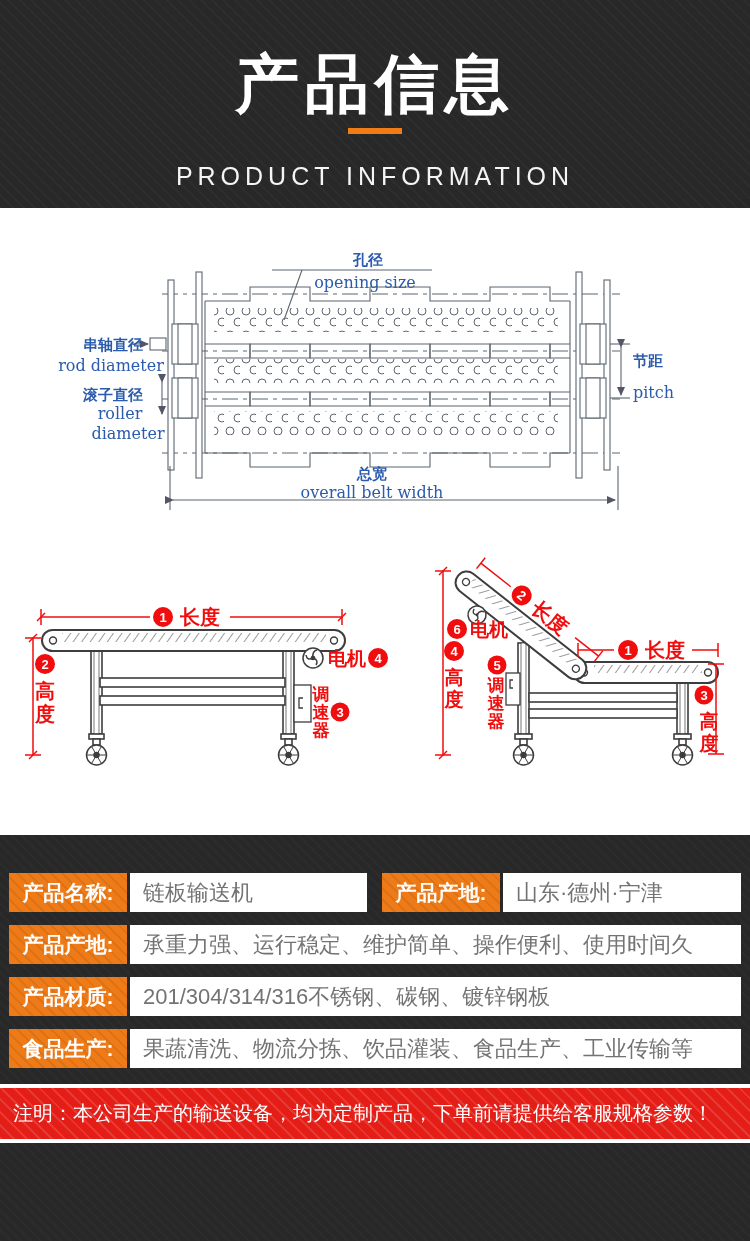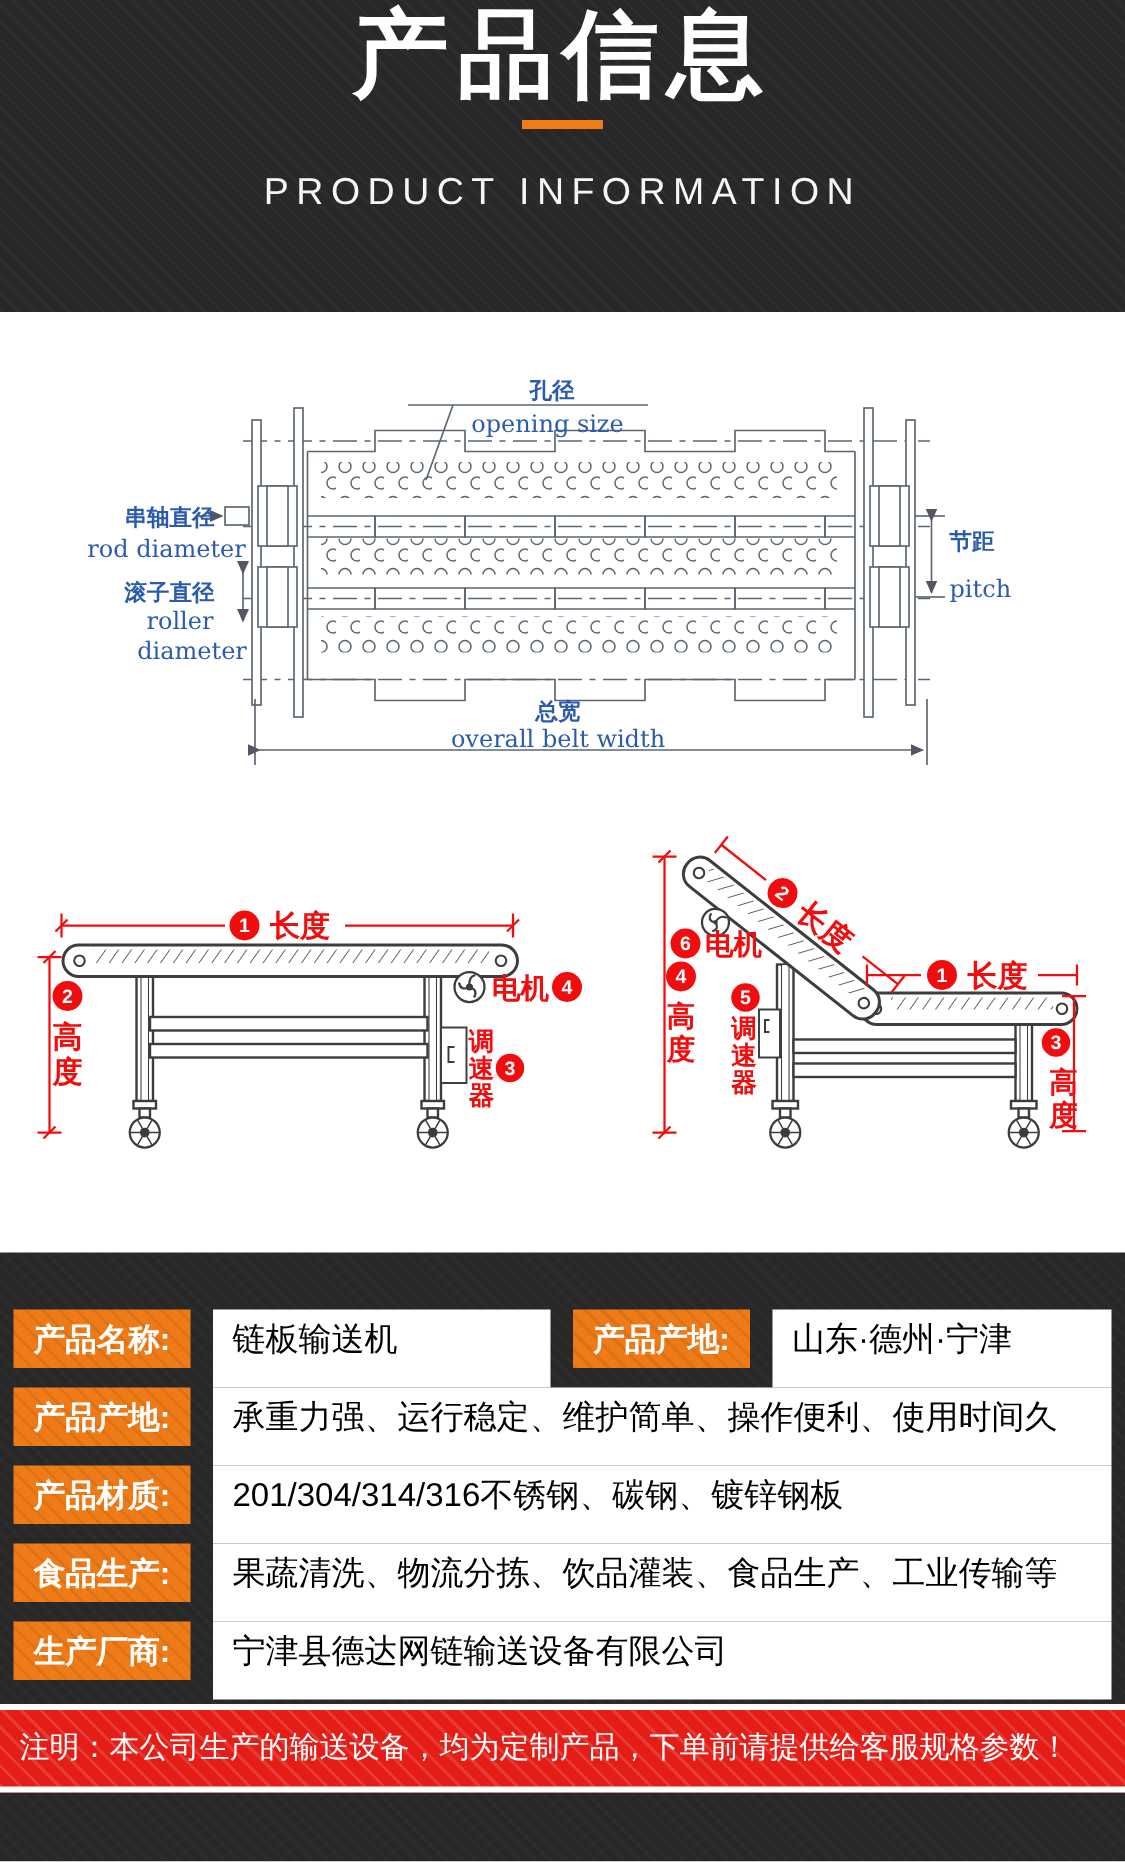--- a/index.html
+++ b/index.html
@@ -12,20 +12,21 @@
   }
   
   .hero{
     width:750px;height:208px;
     background:
       repeating-linear-gradient(45deg, rgba(255,255,255,0.025) 0 2px, transparent 2px 8px),
       #282828;
     text-align:center;
   }
   .hero-title{
+    padding-top:48px;
     font-size:64px;line-height:1.15;
     font-weight:800;
     letter-spacing:6px;
     color:#ffffff;
   }
   .hero-divider{
     width:54px;height:6px;
     margin:6px auto 11px auto;
     background:#ef7c15;
   }
@@ -60,25 +61,25 @@
   .info-label{
     width:118px;height:39px;flex:0 0 118px;
     background:
       repeating-linear-gradient(45deg, rgba(0,0,0,0.07) 0 2px, transparent 2px 8px),
       #ee7b17;
     color:#fff;font-size:21px;font-weight:bold;
     display:flex;align-items:center;justify-content:center;
     letter-spacing:0px;
   }
   .info-value{
-    background:#ffffff;color:#000000;
-    height:52px;line-height:39px;
+    background:#ffffff;color:#737373;
+    height:39px;line-height:39px;
     font-size:22px;
     padding-left:13px;
-    margin-left:15px;
+    margin-left:3px;
     white-space:nowrap;overflow:hidden;
     box-sizing:border-box;
   }
   .v-short{width:237px;}
   .v-short2{width:238px;}
   .v-wide{width:611px;}
   .pair-gap{width:15px;flex:0 0 15px;}
   .note-banner{
     margin-top:16px;
     width:750px;height:59px;
@@ -381,20 +382,16 @@
     <div class="info-value v-wide">承重力强、运行稳定、维护简单、操作便利、使用时间久</div>
   </div>
   <div class="info-row">
     <div class="info-label">产品材质:</div>
     <div class="info-value v-wide">201/304/314/316不锈钢、碳钢、镀锌钢板</div>
   </div>
   <div class="info-row">
     <div class="info-label">食品生产:</div>
     <div class="info-value v-wide">果蔬清洗、物流分拣、饮品灌装、食品生产、工业传输等</div>
   </div>
-  <div class="info-row">
-    <div class="info-label">生产厂商:</div>
-    <div class="info-value v-wide">宁津县德达网链输送设备有限公司</div>
-  </div>
   <div class="note-banner">
     <span>注明：本公司生产的输送设备，均为定制产品，下单前请提供给客服规格参数！</span>
   </div>
 </div>
 
 </body></html>

